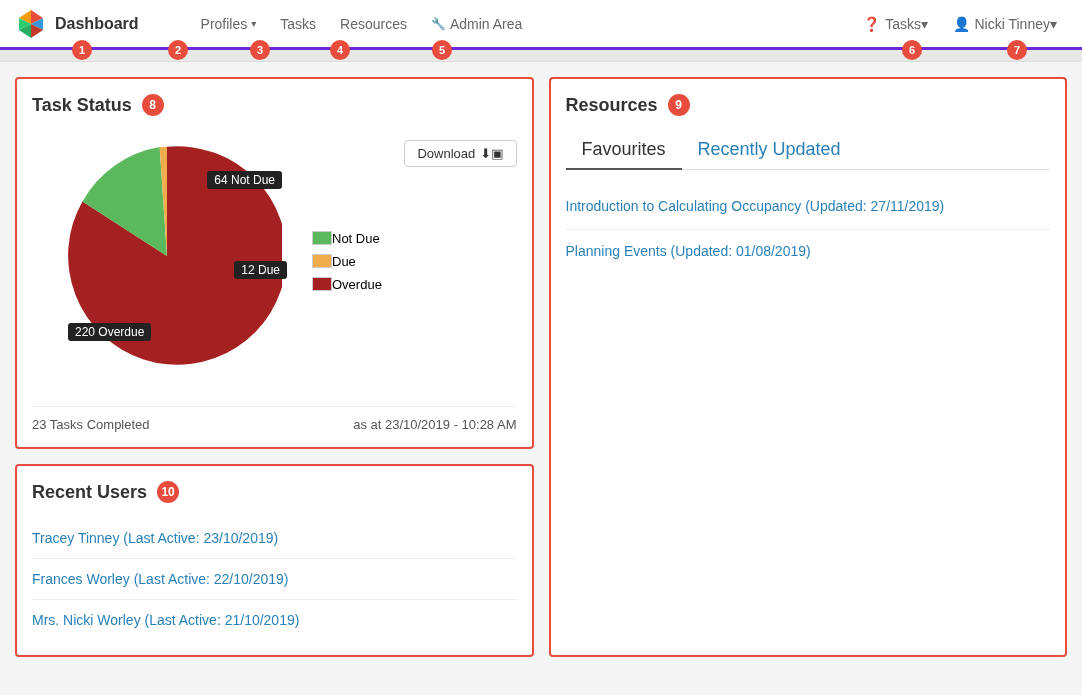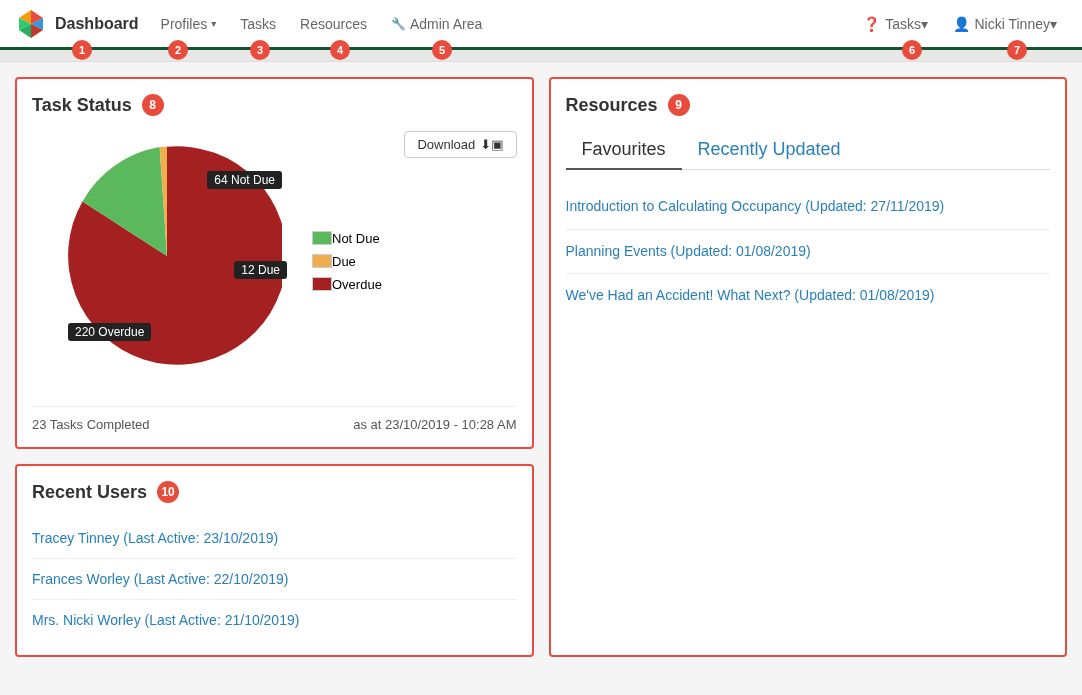--- a/index.html
+++ b/index.html
@@ -1,26 +1,27 @@
 <!DOCTYPE html>
 <html><head>
   <meta charset="utf-8">
   <style>
     * { box-sizing: border-box; margin: 0; padding: 0; }
     body { font-family: Arial, sans-serif; font-size: 14px; background: #f5f5f5; }
 
     
     .navbar {
       background: white;
-      border-bottom: 3px solid #14532d;
+      border-bottom: 3px solid #6d28d9;
       display: flex;
       align-items: center;
       padding: 0 15px;
       height: 50px;
       position: relative;
+      gap: 40px;
     }
     .navbar-brand {
       display: flex;
       align-items: center;
       gap: 8px;
       margin-right: 10px;
     }
     .logo {
       width: 32px;
       height: 32px;
@@ -113,20 +114,21 @@
       padding: 5px 12px;
       border: 1px solid #ccc;
       background: white;
       border-radius: 4px;
       cursor: pointer;
       font-size: 13px;
       color: #333;
       display: flex;
       align-items: center;
       gap: 5px;
+      margin-top: 9px;
     }
     .chart-area {
       display: flex;
       align-items: center;
       gap: 20px;
       margin-top: 10px;
       padding: 10px 0;
       margin-left: 20px;
     }
     .pie-container {
@@ -352,23 +354,20 @@
       </div>
     </div>
 
     <div class="resource-list">
       <div class="resource-item">
         <span>Introduction to Calculating Occupancy (Updated: 27/11/2019)</span>
       </div>
       <div class="resource-item">
         <span>Planning Events (Updated: 01/08/2019)</span>
       </div>
-      <div class="resource-item">
-        <span>We've Had an Accident! What Next? (Updated: 01/08/2019)</span>
-      </div>
     </div>
   </div>
 
   <div class="card recent-users-card">
     <div class="card-title">
       <span>Recent Users</span>
       <div class="badge">10</div>
     </div>
 
     <div class="user-list">

